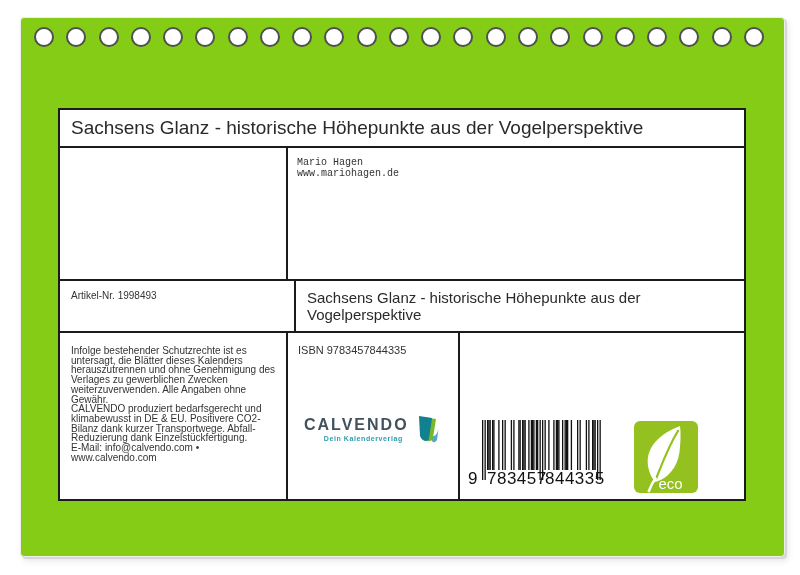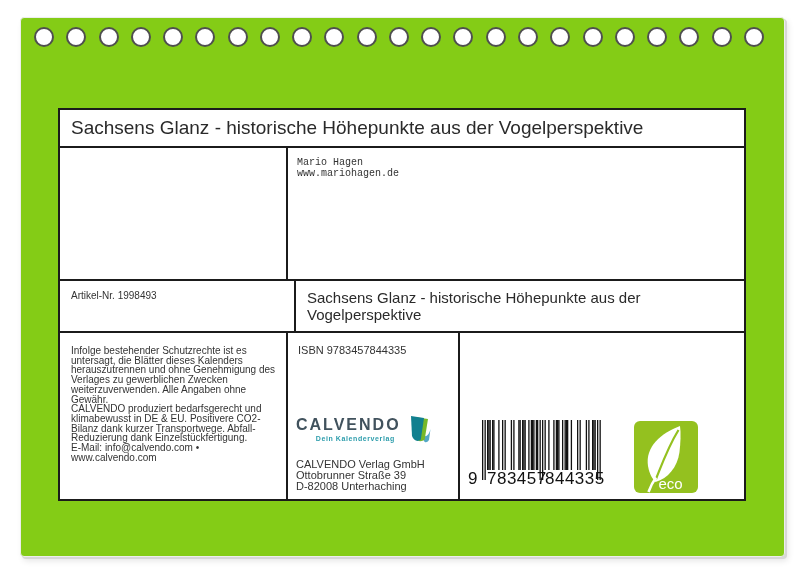--- a/index.html
+++ b/index.html
@@ -24,21 +24,21 @@
   .c-left{width:226px;flex:none;}
   .c-right{flex:1;}
   .c-mid{width:172px;flex:none;position:relative;}
   .c-bar{flex:1;position:relative;}
   .author-block{padding:9px 0 0 9px;font-size:10px;line-height:11px;color:#333;}
   .artikel{padding:9px 0 0 11px;font-size:10px;color:#333;}
   .subtitle{padding:8px 0 0 11px;font-size:15px;color:#2a2a2a;}
   .legal{padding:13px 6px 0 11px;font-size:10px;line-height:9.7px;color:#333;white-space:pre-line;}
   .isbn{position:absolute;left:10px;top:11px;font-size:11px;color:#333;}
   
-  .logo{position:absolute;left:8px;top:84px;display:flex;align-items:flex-start;}
+  .logo{position:absolute;left:16px;top:84px;display:flex;align-items:flex-start;}
   .logo-text{display:flex;flex-direction:column;}
   .wordmark{font-size:16px;font-weight:bold;letter-spacing:2px;color:var(--wordmark,#41525d);line-height:16px;}
   .tagline{font-size:7px;font-weight:bold;letter-spacing:.6px;color:var(--tagline-teal,#2d9dac);margin-top:2px;text-align:center;padding-left:14px;}
   .logo-icon{width:26px;height:30px;margin-left:5px;margin-top:-2px;}
   .address{position:absolute;left:8px;top:126px;font-size:11px;line-height:11px;color:#333;}
   
   .barcode{position:absolute;left:22px;top:87px;width:119px;height:74px;}
   .bc-digit{position:absolute;top:49px;font-size:17px;color:#111;letter-spacing:.5px;}
   .bc-d0{left:-14px;}
   .bc-d1{left:5px;width:52px;text-align:right;}
@@ -127,25 +127,20 @@
         <div class="logo">
           <div class="logo-text">
             <div class="wordmark">CALVENDO</div>
             <div class="tagline">Dein Kalenderverlag</div>
           </div>
           <svg class="logo-icon" viewBox="0 0 26 30">
             <path fill="var(--logo-blue,#54a8c6)" d="M16 20 C20 23 23 20 24.5 14 L23 25 C20 29.5 17 27 16 20 Z"></path>
             <path fill="var(--logo-green,#76b82a)" d="M8 2 L22 4 L18.7 24.5 C15 27.5 11 26.5 9 22 Z"></path>
             <path fill="var(--logo-teal,#11808f)" d="M5 1 L18 3 L14.8 24.5 C11.5 27.5 7.5 25.5 6 21 Z"></path>
           </svg>
-        </div>
-        <div class="address">
-          <div>CALVENDO Verlag GmbH</div>
-          <div>Ottobrunner Straße 39</div>
-          <div>D-82008 Unterhaching</div>
         </div>
       </div>
 
       <div class="cell c-bar">
         <div class="barcode">
           <div id="bars"><svg width="119" height="60" viewBox="0 0 119 60">
                 <rect x="0.00" y="0" width="1.31" height="60" fill="#111"></rect>
                 <rect x="2.50" y="0" width="1.31" height="60" fill="#111"></rect>
                 <rect x="5.00" y="0" width="1.31" height="50" fill="#111"></rect>
                 <rect x="6.25" y="0" width="1.31" height="50" fill="#111"></rect>

